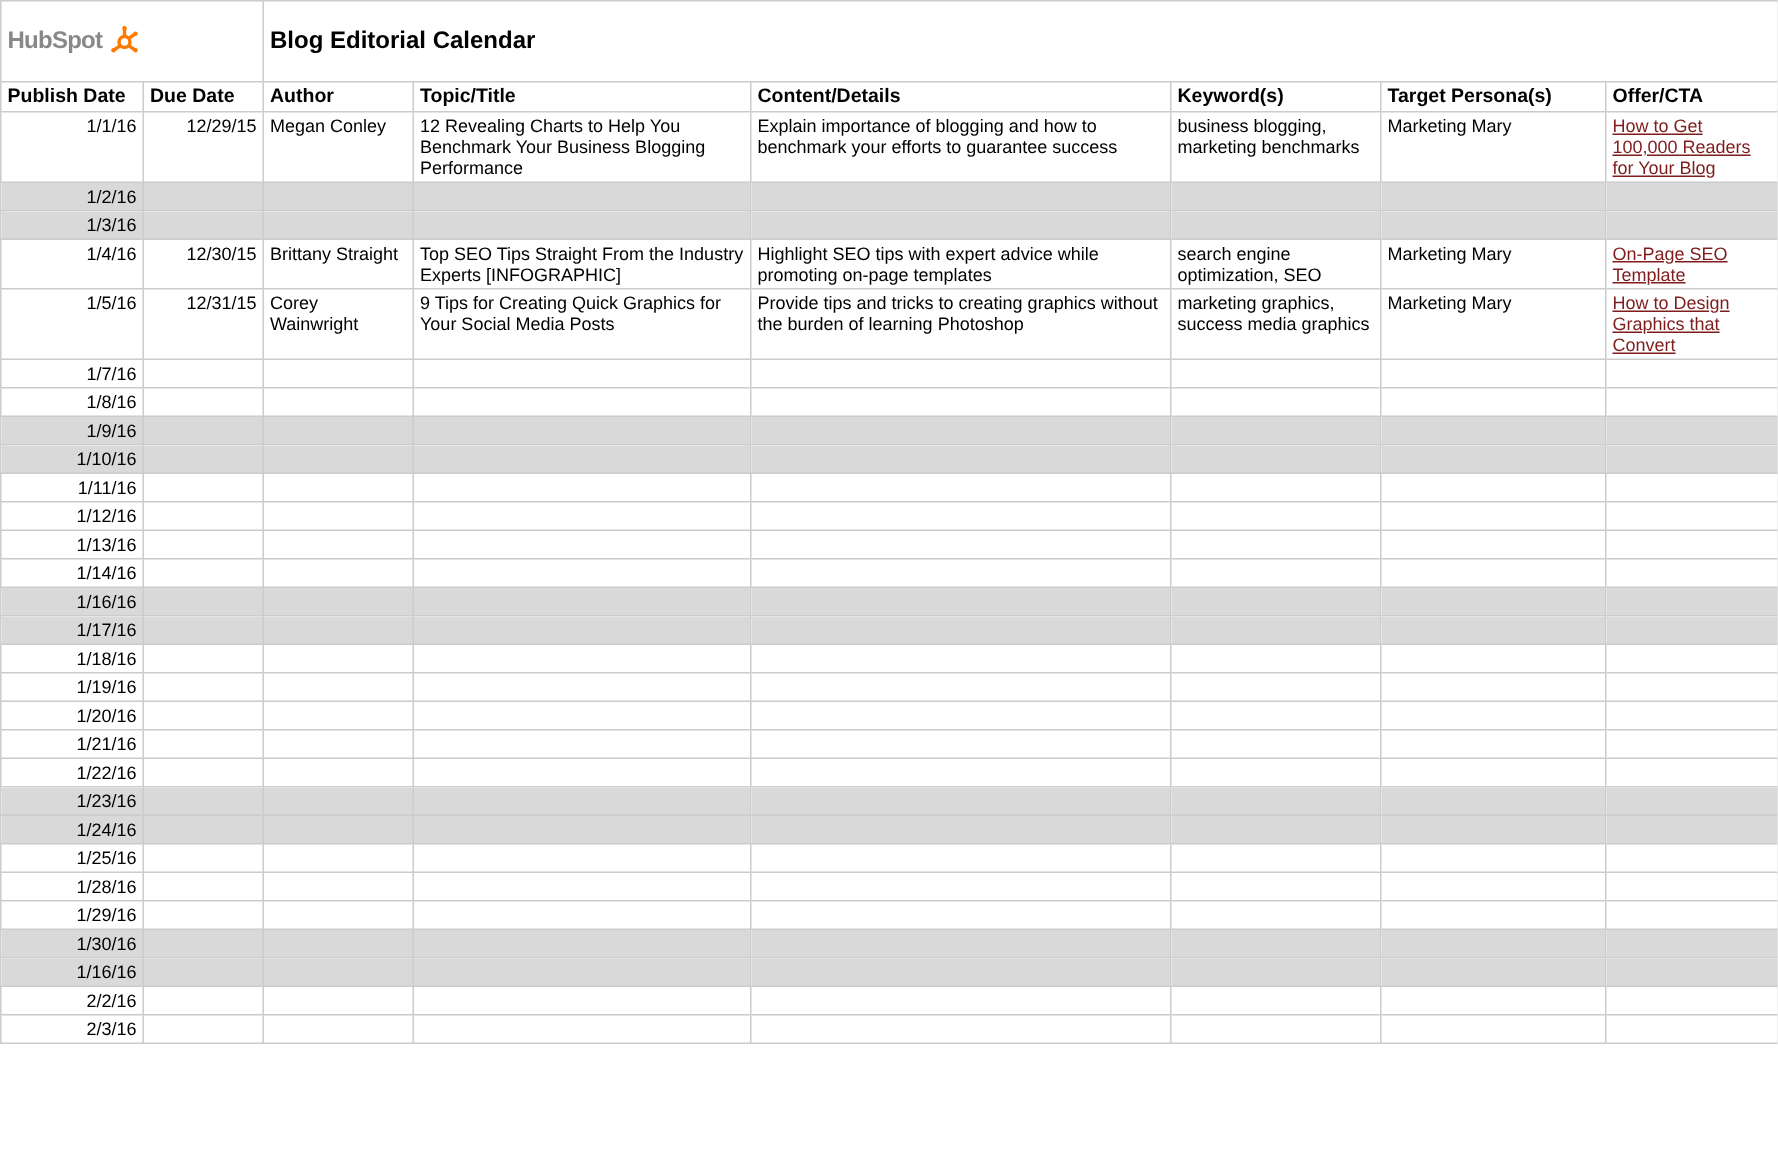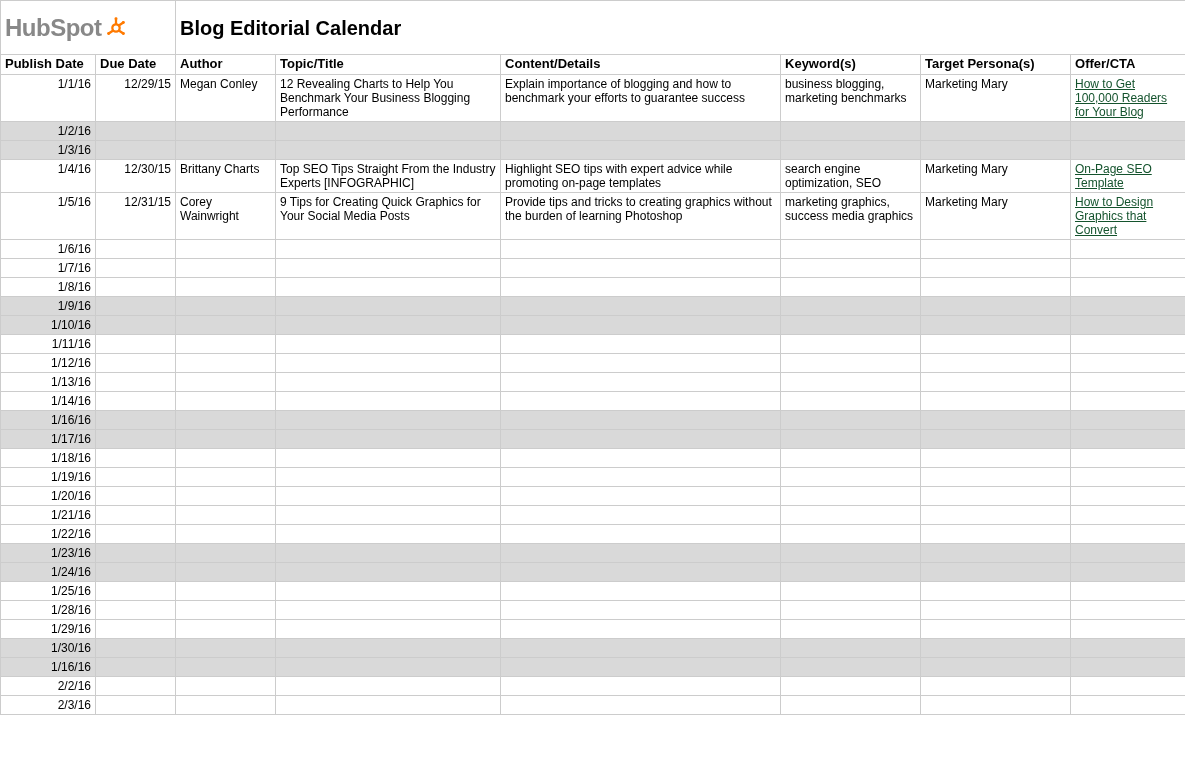--- a/index.html
+++ b/index.html
@@ -25,29 +25,29 @@
   }
   .sheet th {
     text-align: left;
   }
   .title-row td {
     border: 1px solid #ccc;
     height: 54px;
     vertical-align: middle;
   }
   .title-cell {
-    font-size: 20px;
+    font-size: 16px;
     font-weight: bold;
   }
   .logo-cell {
     text-align: left;
     padding-left: 6px;
   }
   .logo {
-    font-size: 24px;
+    font-size: 16px;
     font-weight: bold;
     color: #888;
     letter-spacing: -0.5px;
     display: inline-flex;
     align-items: center;
     gap: 4px;
   }
   .logo .sprocket {
     width: 22px; height: 22px; display: inline-block;
   }
@@ -61,21 +61,21 @@
   .col-b { width: 80px; }
   .col-c { width: 100px; }
   .col-d { width: 225px; }
   .col-e { width: 280px; }
   .col-f { width: 140px; }
   .col-g { width: 150px; }
   .col-h { width: 115px; }
 
   .right { text-align: right; }
   .shaded td { background: #d9d9d9; }
-  a.cta { color: #14532d; text-decoration: underline; }
+  a.cta { color: #7f1d1d; text-decoration: underline; }
   .twoline { height: 30px; }
   .twoline td { height: 30px; }
 </style>
 </head>
 <body>
 
 <table class="sheet">
   <colgroup>
     <col class="col-a">
       <col class="col-b">
@@ -144,48 +144,38 @@
         <td></td>
         <td></td>
         <td></td>
         <td></td>
         <td></td>
         <td></td>
       </tr>
       <tr class="twoline">
         <td class="right">1/4/16</td>
         <td class="right">12/30/15</td>
-        <td>Brittany Charts</td>
+        <td>Brittany Straight</td>
         <td>Top SEO Tips Straight From the Industry Experts [INFOGRAPHIC]</td>
         <td>Highlight SEO tips with expert advice while promoting on-page templates</td>
         <td>search engine optimization, SEO</td>
         <td>Marketing Mary</td>
         <td><a class="cta" href="#">On-Page SEO Template</a></td>
       </tr>
       <tr class="twoline">
         <td class="right">1/5/16</td>
         <td class="right">12/31/15</td>
         <td>Corey Wainwright</td>
         <td>9 Tips for Creating Quick Graphics for Your Social Media Posts</td>
         <td>Provide tips and tricks to creating graphics without the burden of learning Photoshop</td>
         <td>marketing graphics, success media graphics</td>
         <td>Marketing Mary</td>
         <td><a class="cta" href="#">How to Design Graphics that Convert</a></td>
       </tr>
       <tr>
-        <td class="right">1/6/16</td>
-        <td class="right"></td>
-        <td></td>
-        <td></td>
-        <td></td>
-        <td></td>
-        <td></td>
-        <td></td>
-      </tr>
-      <tr>
         <td class="right">1/7/16</td>
         <td class="right"></td>
         <td></td>
         <td></td>
         <td></td>
         <td></td>
         <td></td>
         <td></td>
       </tr>
       <tr>

